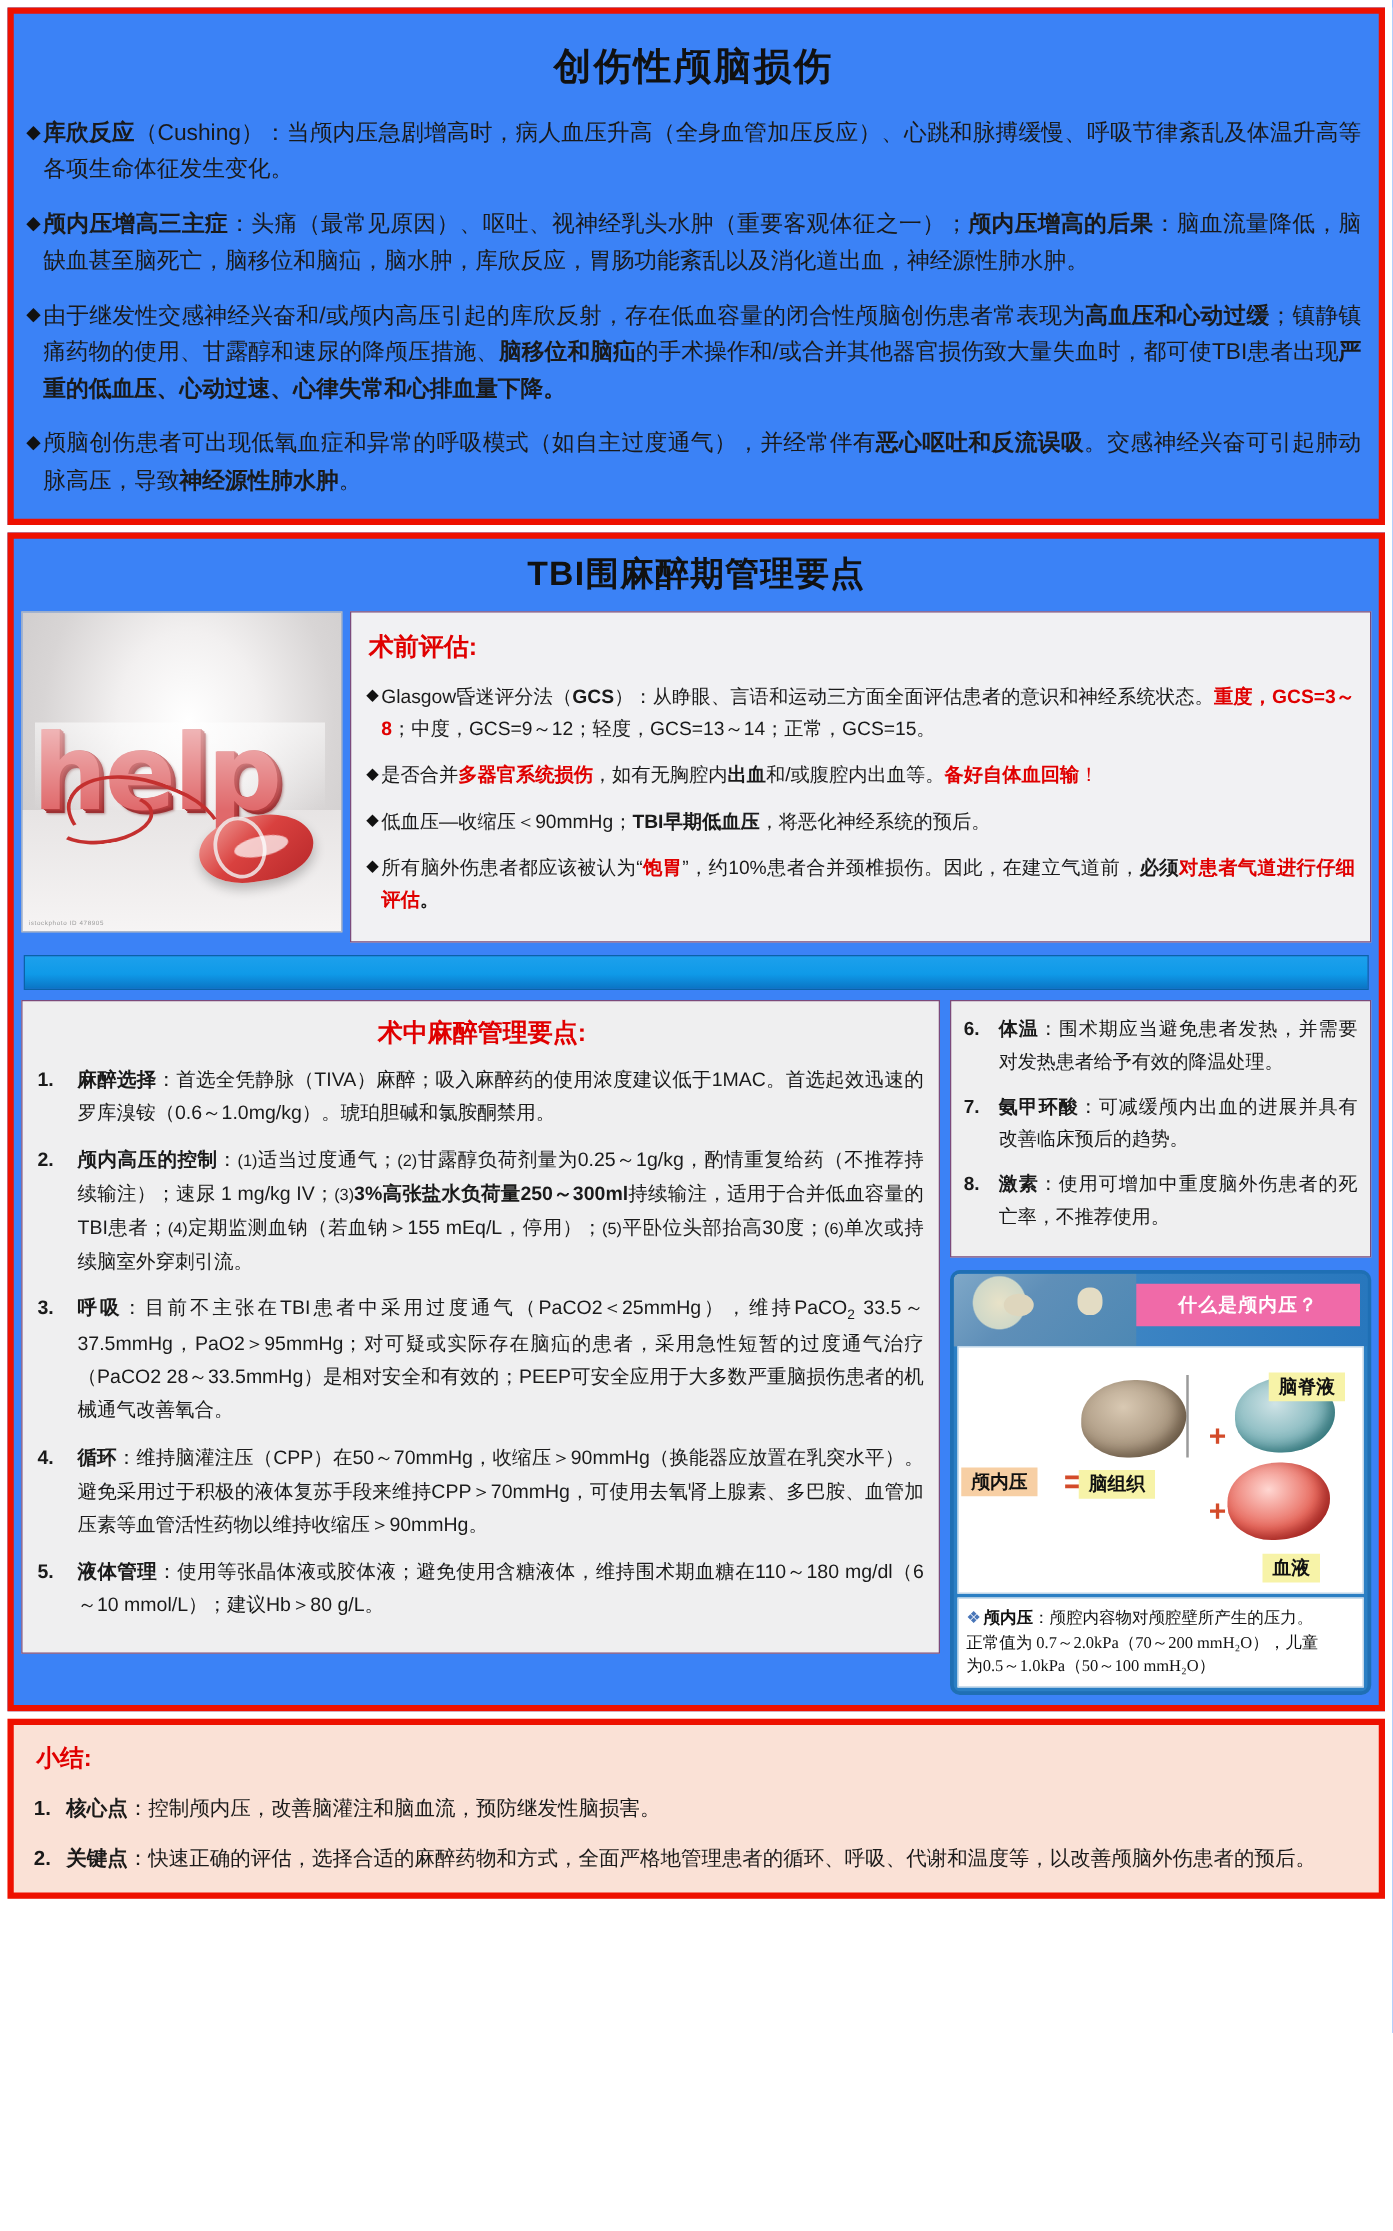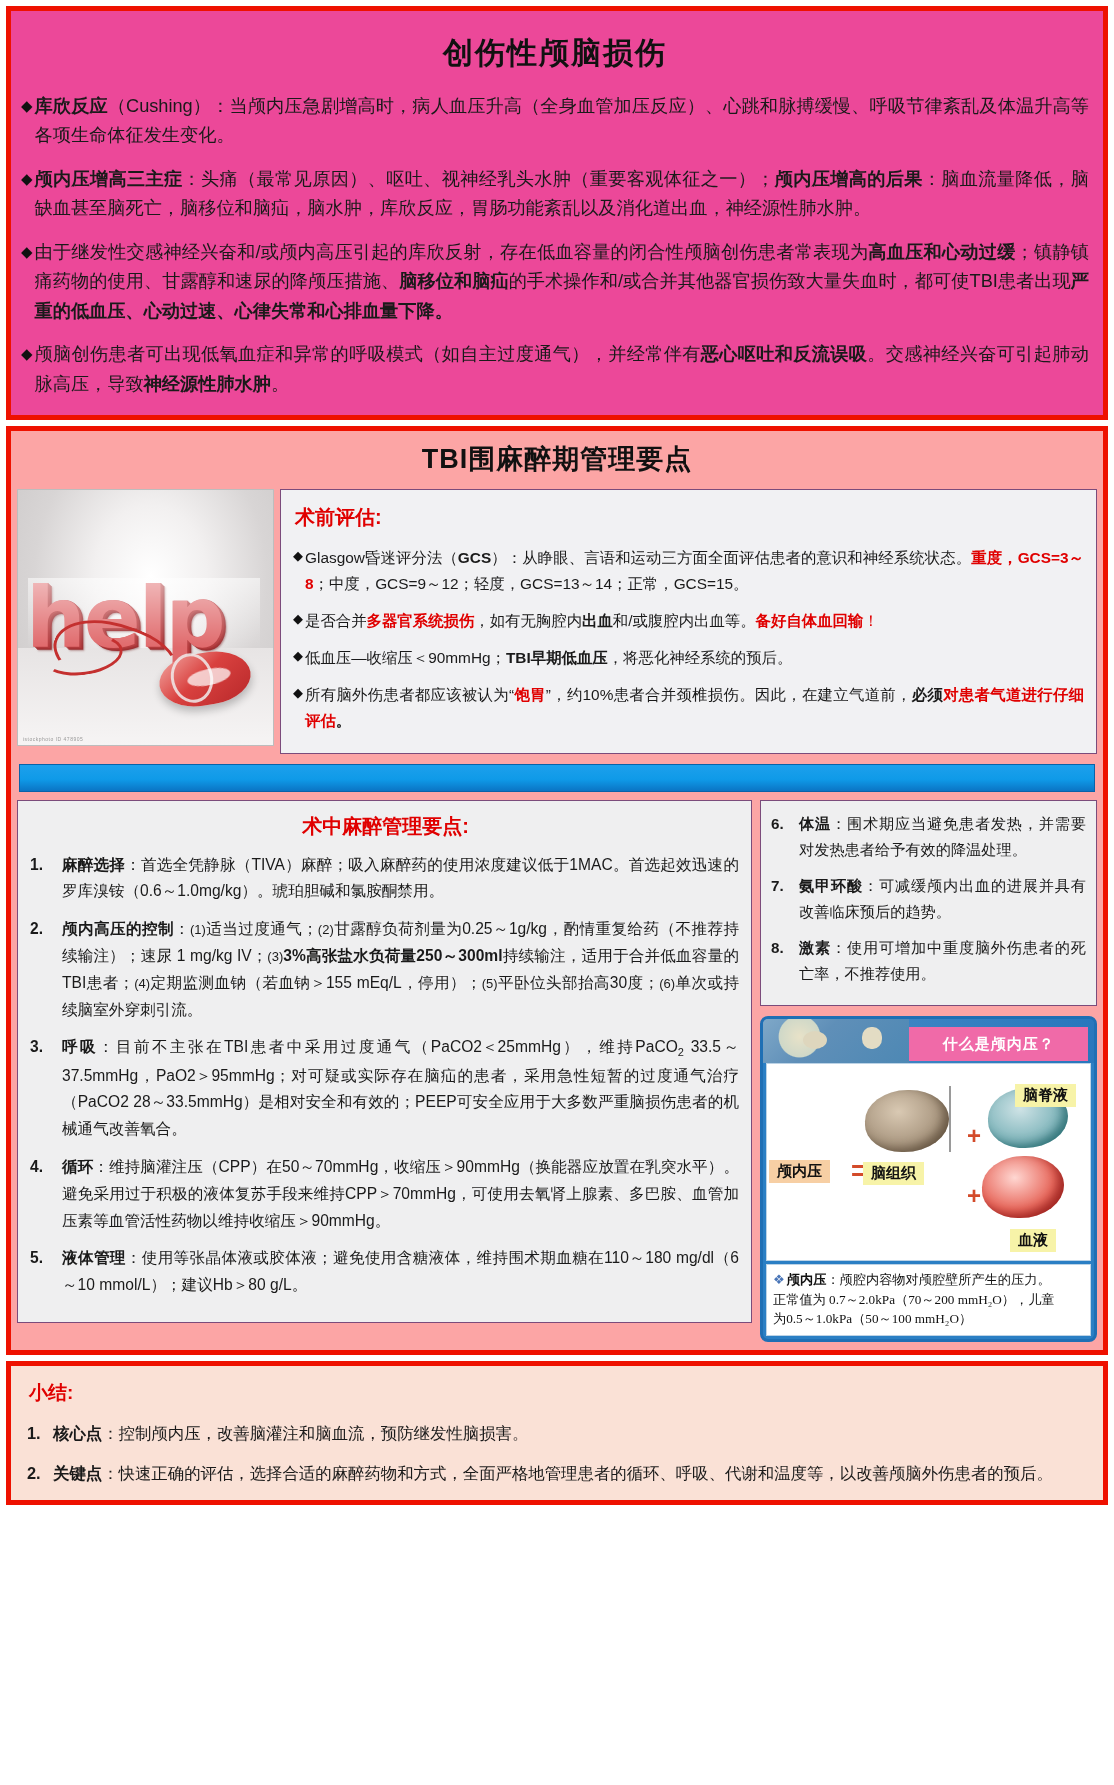--- a/index.html
+++ b/index.html
@@ -15,21 +15,21 @@
 
   
   .panel{
     border:5px solid #ee1100;
     box-sizing:border-box;
     margin:6px 6px 0 6px;
   }
 
   
   .sec-tbi{
-    background:#ec4899;
+    background:#3b82f6;
     padding:14px 14px 14px 10px;
   }
   .title-cn{
     text-align:center;
     font-size:30px;
     font-weight:bold;
     letter-spacing:2px;
     margin:8px 0 18px 0;
     color:#111;
   }
@@ -55,21 +55,21 @@
     margin-right:2px;
     font-size:15px;
     line-height:1.82;
     color:#111;
   }
   .btxt{flex:1 1 auto;text-align:justify;}
   b{font-weight:bold;}
 
   
   .sec-peri{
-    background:#fca5a5;
+    background:#3b82f6;
     padding:0 0 8px 0;
   }
   .peri-head{
     text-align:center;
     font-size:27px;
     font-weight:bold;
     letter-spacing:1px;
     padding:10px 0 12px 0;
     color:#111;
   }
@@ -217,21 +217,21 @@
 
   
   .icp-fig{
     margin-top:10px;
     border:3px solid #1f6fb4;
     border-radius:8px;
     background:#2b7fc4;
     overflow:hidden;
   }
   .icp-top{
-    position:relative;height:44px;
+    position:relative;height:58px;
     background:linear-gradient(to right,#5f97c7 0%,#3f86c4 35%,#2877bd 100%);
   }
   .surg-photo{
     position:absolute;left:0;top:0;width:44%;height:100%;
     background:
       radial-gradient(circle at 25% 40%,#e8e2c8 0%,#cfd8c8 18%,transparent 19%),
       linear-gradient(135deg,#7fa8c8 0%,#5f8fb8 40%,#4d88b4 100%);
   }
   .surg-hand{
     position:absolute;left:12%;top:26%;width:24px;height:18px;border-radius:50%;

